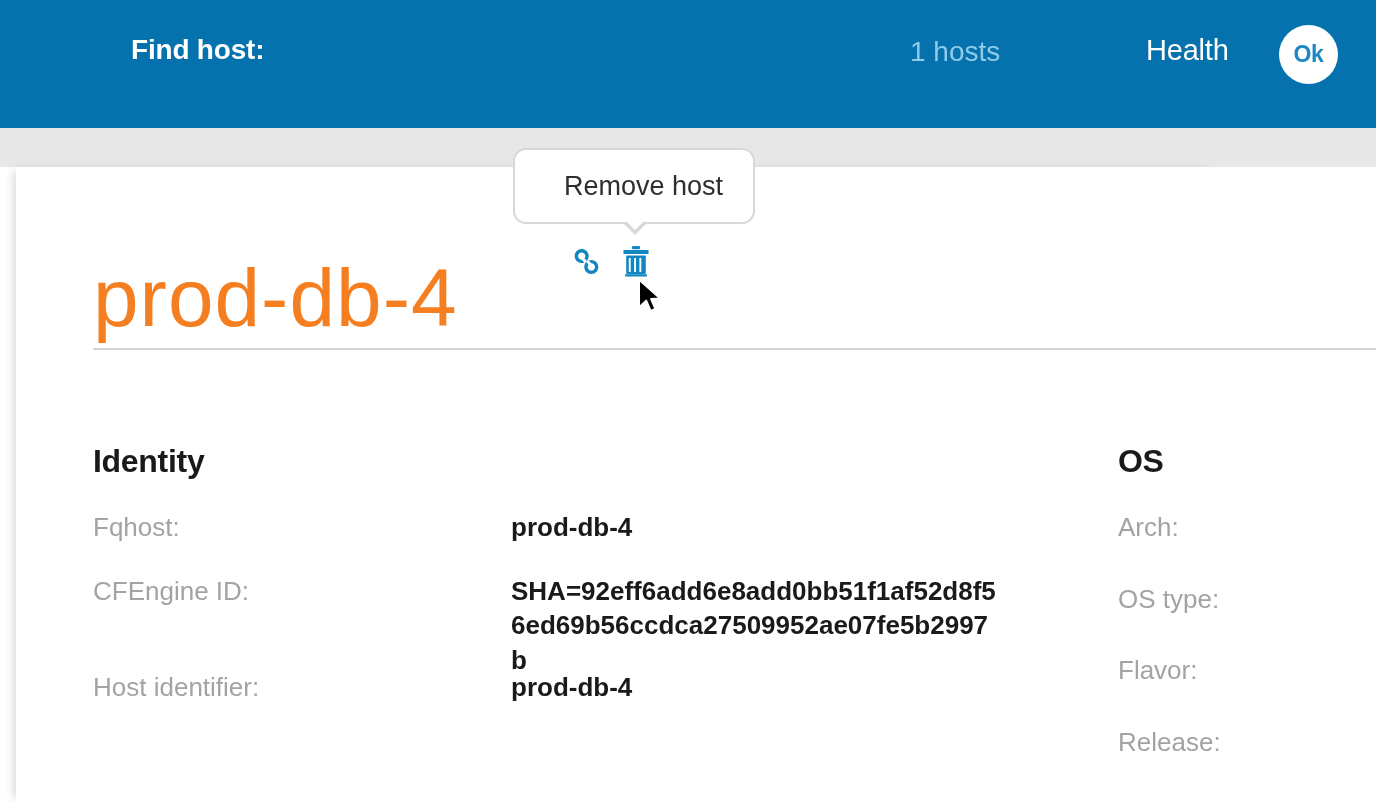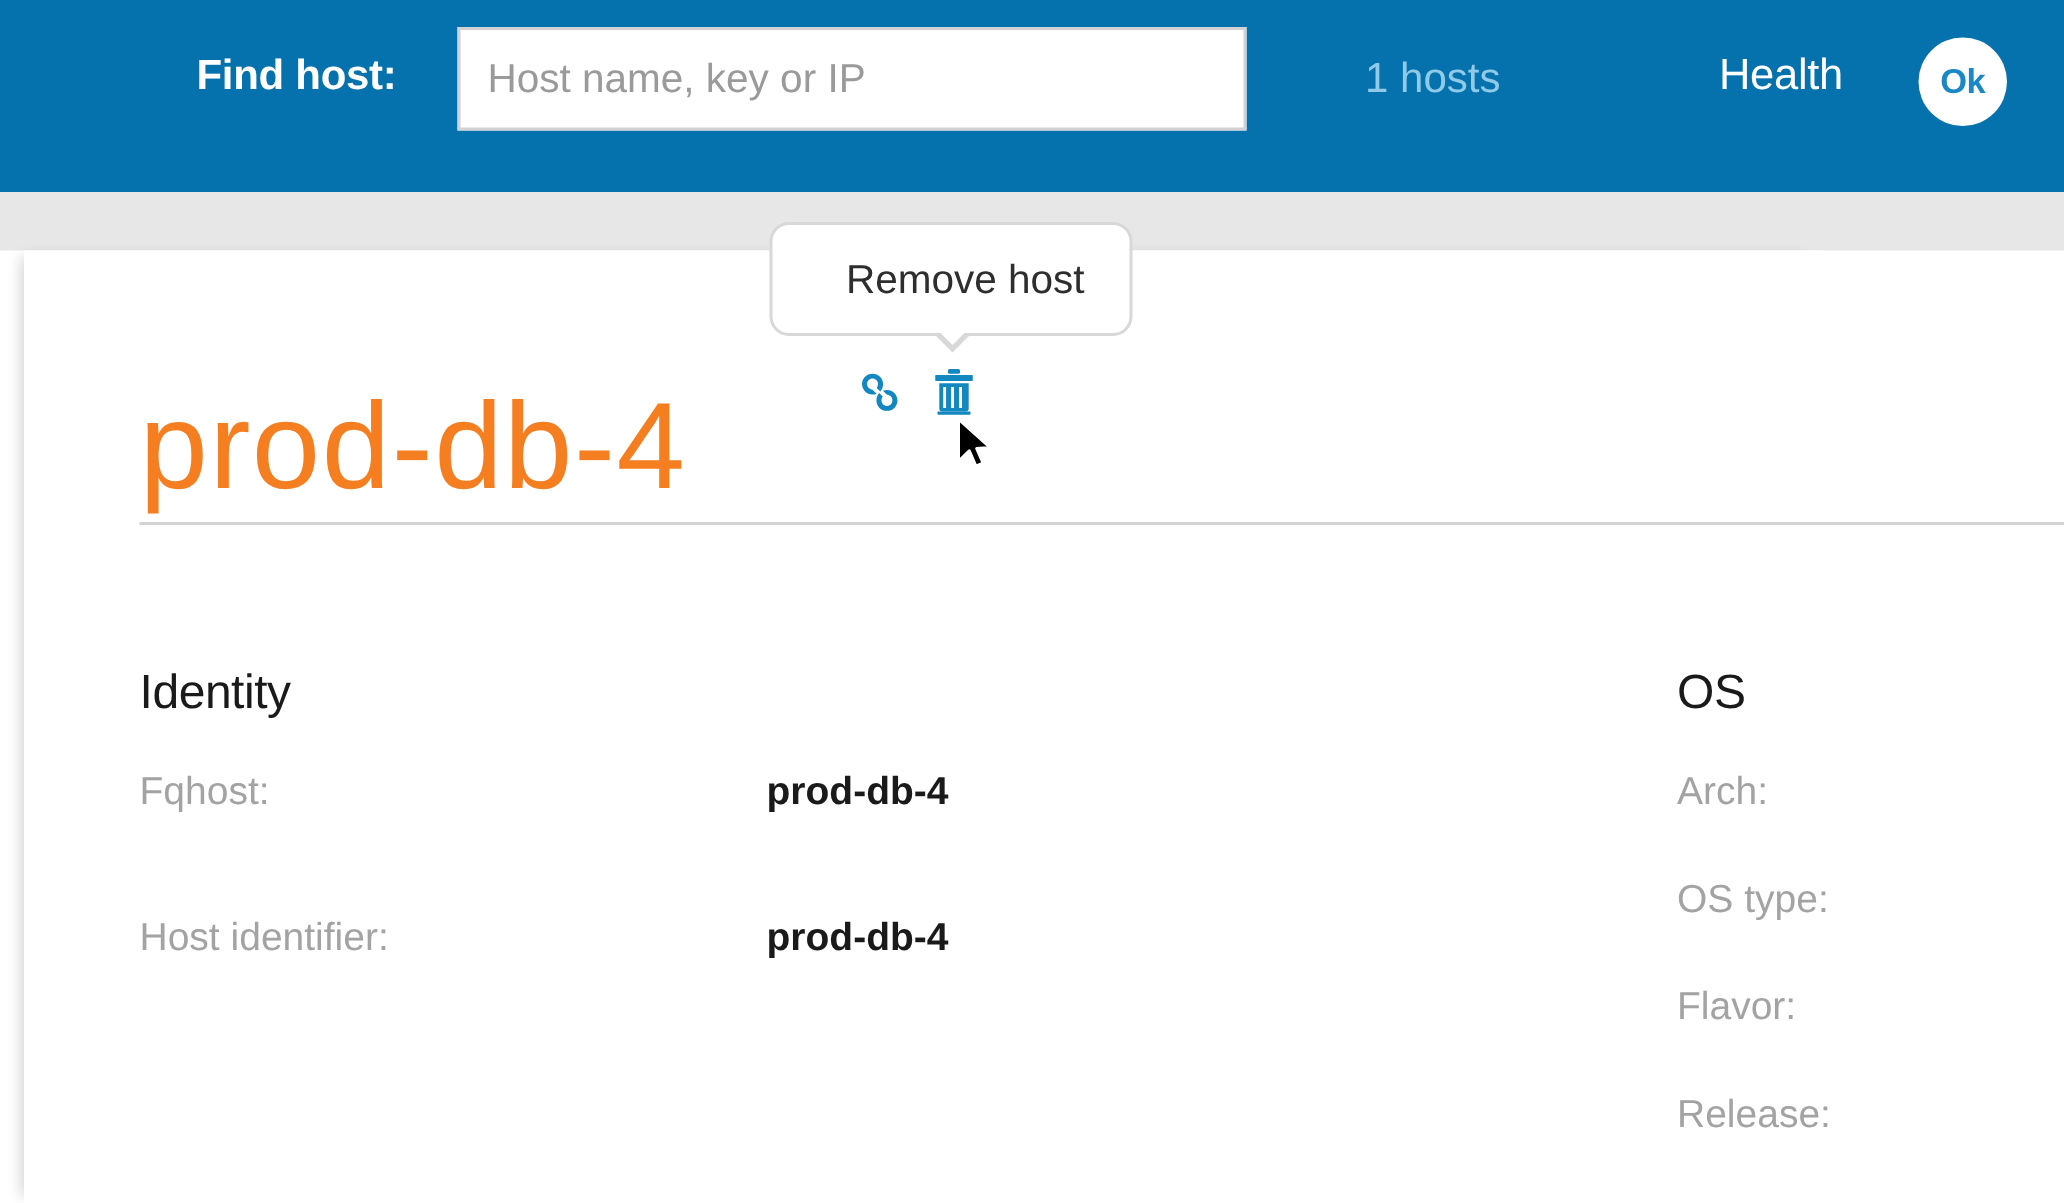--- a/index.html
+++ b/index.html
@@ -223,21 +223,21 @@
   
   .col {
     position: absolute;
     top: 278px;
   }
   .col-identity { left: 77px; width: 1000px; }
   .col-os       { left: 1102px; width: 300px; }
 
   .col-heading {
     font-size: 32px;
-    font-weight: normal;
+    font-weight: bold;
     color: #1a1a1a;
     letter-spacing: -0.3px;
     margin: 0 0 33px 0;
     line-height: 1;
   }
 
   .field-row {
     position: relative;
     margin-bottom: 29px;
   }
@@ -262,21 +262,20 @@
 </style>
 </head>
 <body>
 
 <div id="app">
 
   <div class="topbar">
 
     <div class="find-label">Find host:</div>
 
-    <input class="search-input" type="text" placeholder="Host name, key or IP" style="">
 
     <div class="hosts-count">1 hosts</div>
 
     <div class="health-label">Health</div>
 
     <div class="health-badge">
       <span>Ok</span>
     </div>
   </div>
 
@@ -312,20 +311,24 @@
     <div class="title-rule"></div>
 
     <div class="col col-identity">
       <div class="col-heading">Identity</div>
 
       <div class="field-row">
         <div class="field-label">Fqhost:</div>
         <div class="field-value">prod-db-4</div>
       </div>
 
+      <div class="field-row" style="margin-bottom:31px;">
+        <div class="field-label">CFEngine ID:</div>
+        <div class="field-value wrapped">SHA=92eff6add6e8add0bb51f1af52d8f56ed69b56ccdca27509952ae07fe5b2997b</div>
+      </div>
 
       <div class="field-row" style="margin-top:62px;">
         <div class="field-label">Host identifier:</div>
         <div class="field-value">prod-db-4</div>
       </div>
     </div>
 
     <div class="col col-os">
       <div class="col-heading">OS</div>
 

